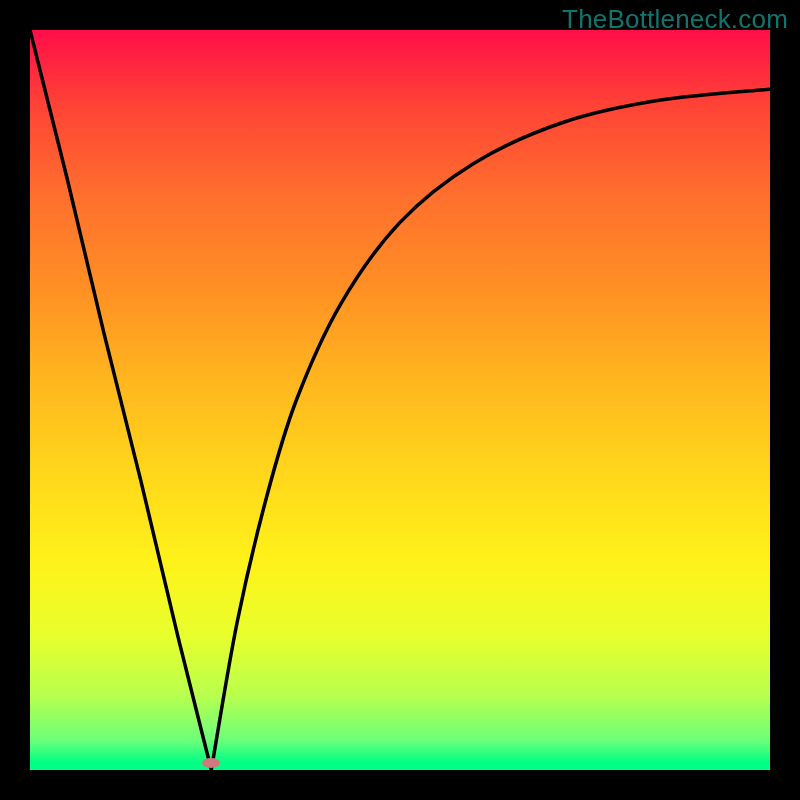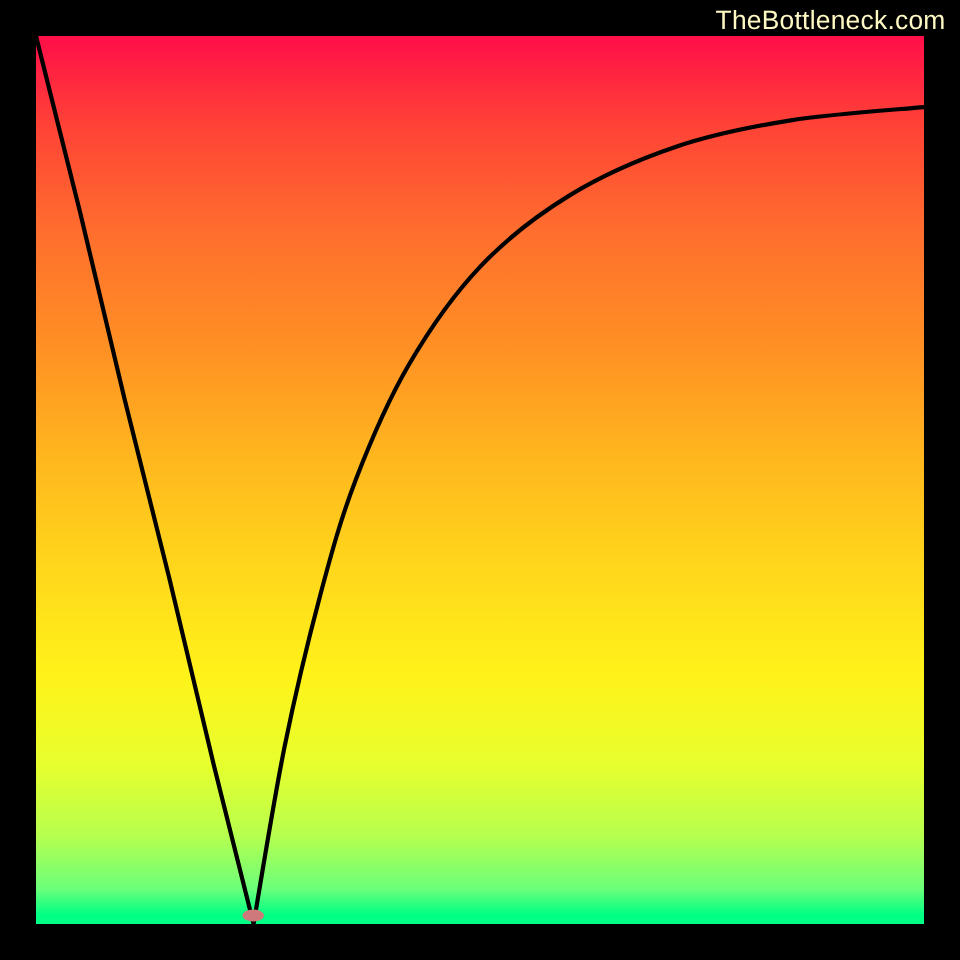--- a/index.html
+++ b/index.html
@@ -37,22 +37,22 @@
       #b7ff4e 90%,
       #6cff7a 96%,
       #00ff84 99%,
       #00ff84 100%
     );
   }
   .watermark {
     position: absolute;
     top: 4px;
     right: 12px;
-    color: #fef9c3;
-    font-size: 22px;
+    color: #0f766e;
+    font-size: 26px;
     letter-spacing: 0.2px;
     user-select: none;
   }
   svg.curve {
     position: absolute;
     top: 0;
     left: 0;
     width: 740px;
     height: 740px;
   }

